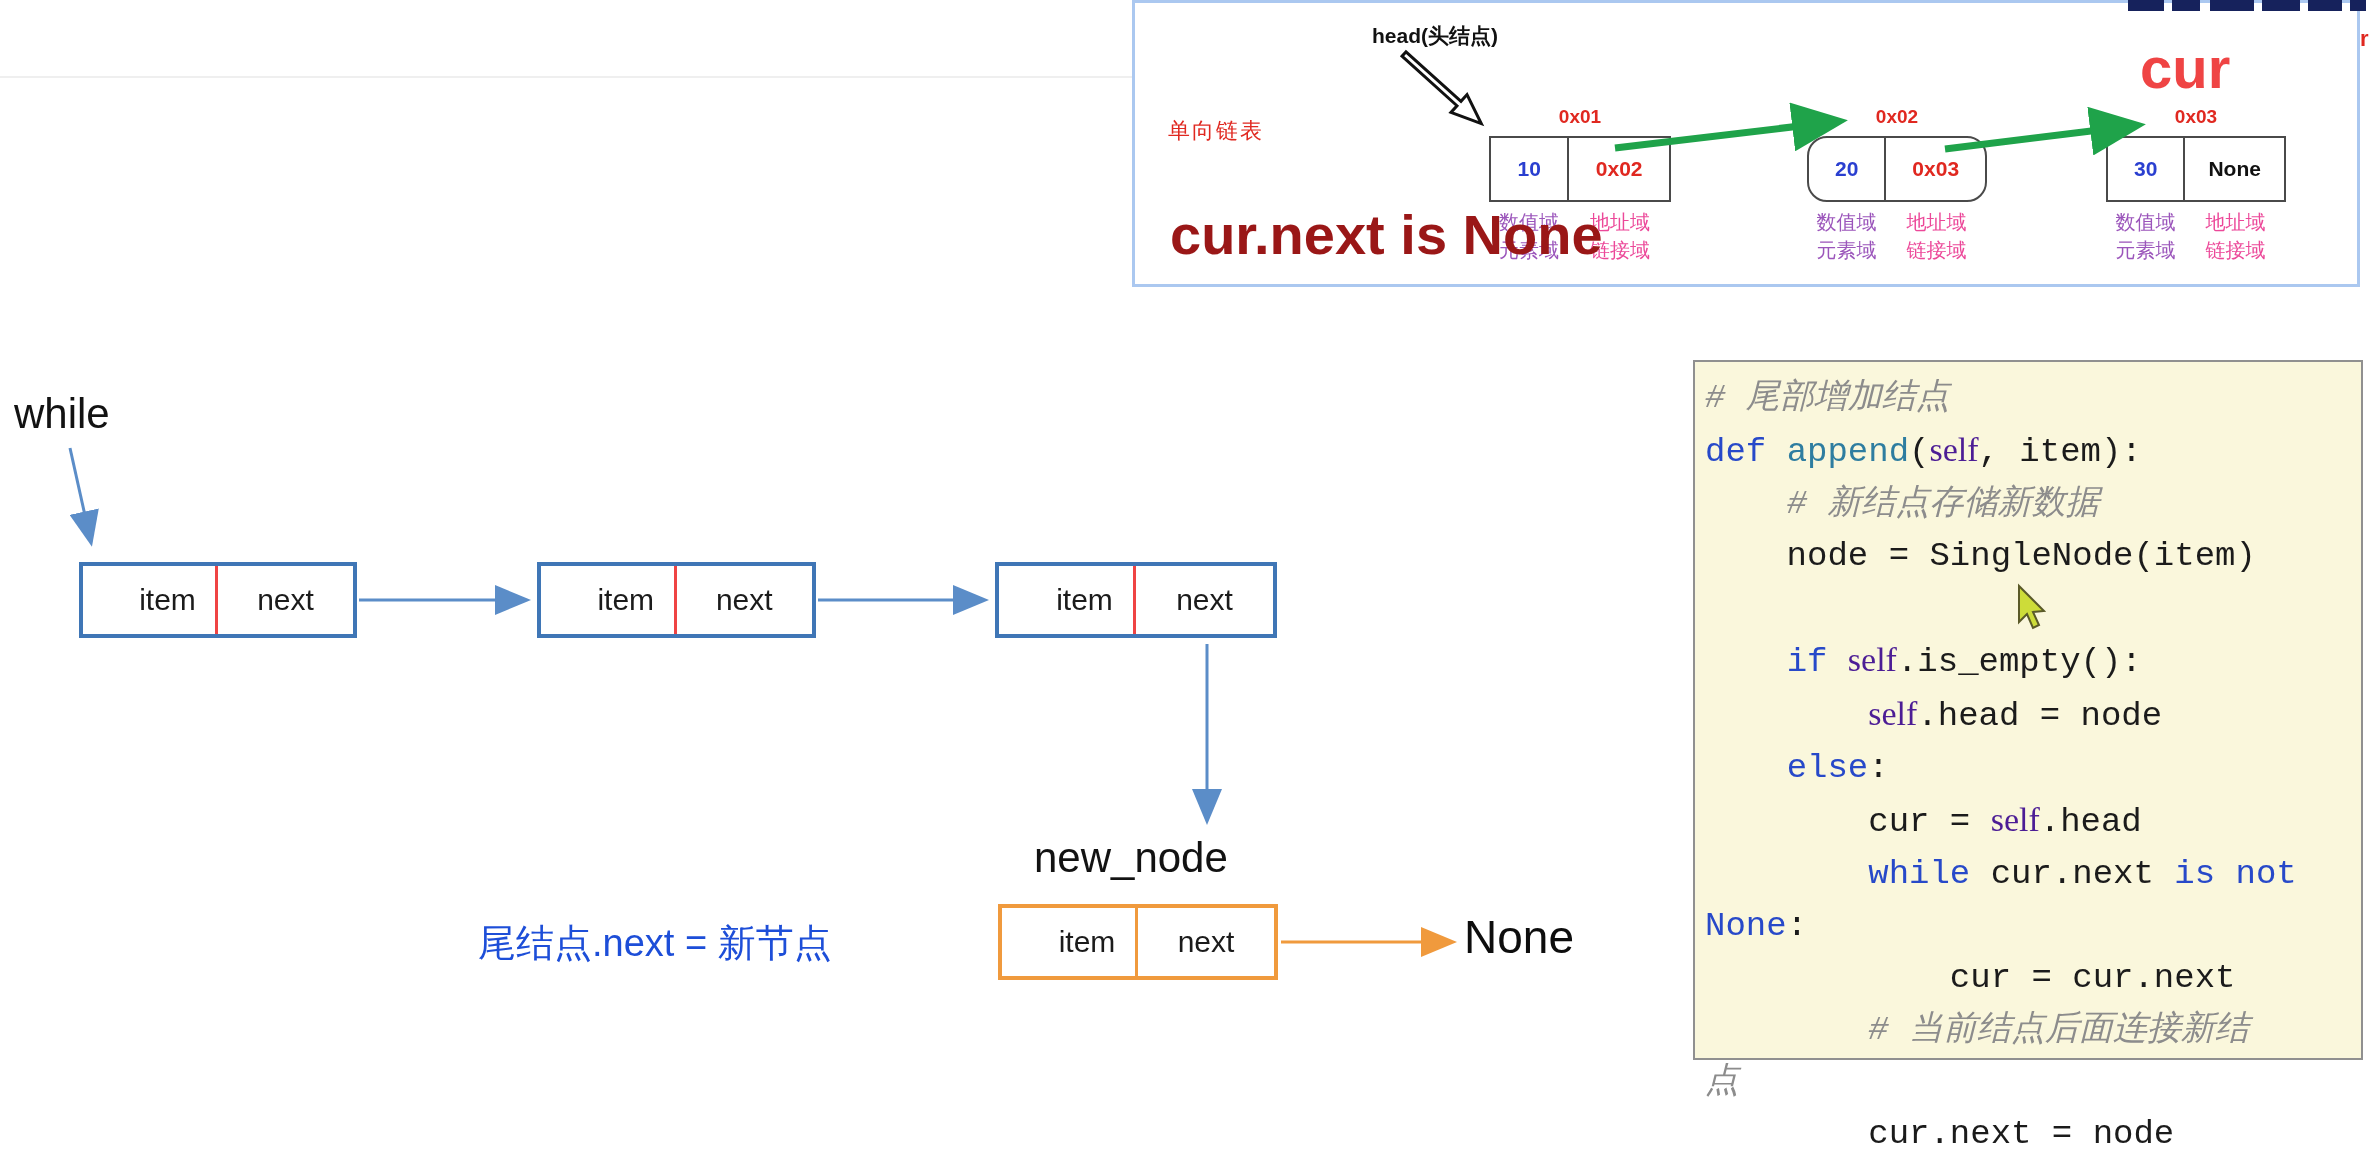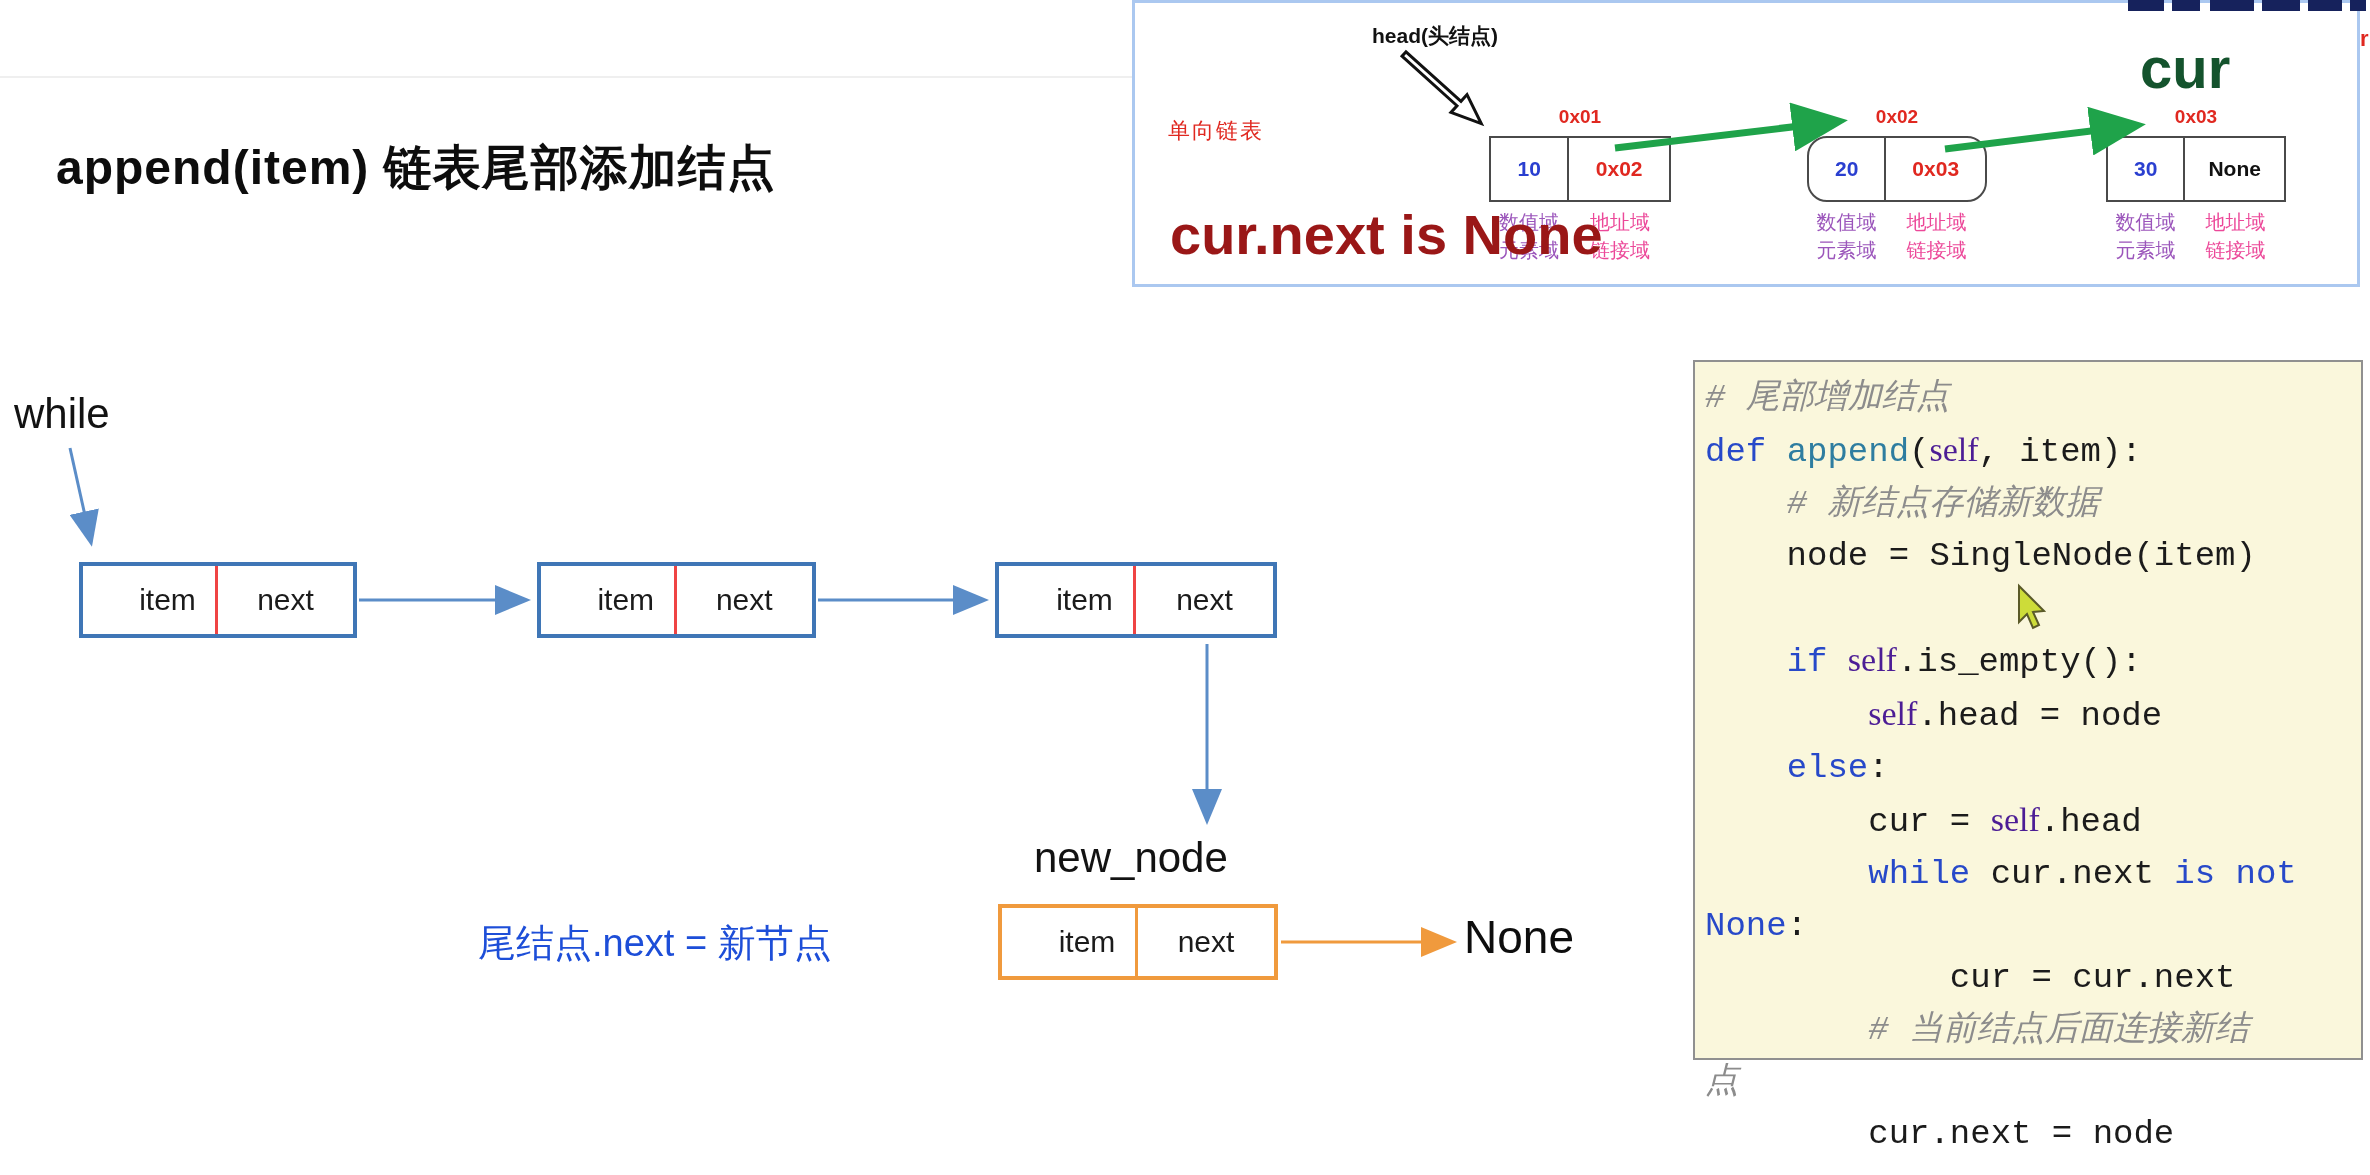--- a/index.html
+++ b/index.html
@@ -14,21 +14,21 @@
   .top-divider{left:0;top:76px;width:1132px;height:2px;background:#efefef;}
 
   
   .page-title{left:56px;top:136px;font-size:48px;font-weight:bold;color:#0d0d0d;letter-spacing:1px;}
 
   
   .panel{left:1132px;top:0px;width:1228px;height:287px;background:#ffffff;
          border:3px solid #abc8f0;box-sizing:border-box;z-index:2;}
   .panel-headptr{left:1372px;top:22px;font-size:21px;font-weight:bold;color:#111;z-index:3;}
   .panel-listtype{left:1168px;top:116px;font-size:22px;color:#e02820;z-index:3;letter-spacing:2px;}
-  .panel-cur{left:2140px;top:34px;font-size:58px;font-weight:bold;color:#14532d;z-index:3;}
+  .panel-cur{left:2140px;top:34px;font-size:58px;font-weight:bold;color:#ef4444;z-index:3;}
   .panel-overlay{left:1170px;top:202px;font-size:56px;font-weight:bold;color:#9a1717;z-index:6;white-space:nowrap;}
   .addr-label{top:106px;font-size:19px;font-weight:bold;color:#e02820;text-align:center;z-index:3;}
   .pnode{top:136px;height:66px;display:flex;box-sizing:border-box;border:2px solid #4a4a4a;background:#fff;z-index:3;}
   .pnode .cell{display:flex;align-items:center;justify-content:center;box-sizing:border-box;}
   .pnode .cell.left{width:44%;border-right:2px solid #4a4a4a;}
   .pnode .cell.right{width:56%;}
   .pnode .val{color:#2a3fd0;font-size:21px;font-weight:bold;}
   .pnode .nxt{color:#e02820;font-size:21px;font-weight:bold;}
   .pnode .nxt.none{color:#111;}
   .pfields{top:208px;display:flex;flex-direction:column;z-index:3;font-size:20px;line-height:28px;}
@@ -67,21 +67,20 @@
   .overlay-svg{left:0;top:0;z-index:4;pointer-events:none;}
   .cursor-svg{left:0;top:0;z-index:10;pointer-events:none;}
 </style>
 </head>
 <body>
 
 <div id="canvas" class="noselect">
 
   <div class="abs top-divider"></div>
 
-  <div class="abs page-title">append(item) 链表尾部添加结点</div>
 
   <div class="abs panel"></div>
 
   <div class="abs frag-strip" style="left:2128px;width:36px;"></div>
   <div class="abs frag-strip" style="left:2172px;width:28px;"></div>
   <div class="abs frag-strip" style="left:2210px;width:44px;"></div>
   <div class="abs frag-strip" style="left:2262px;width:38px;"></div>
   <div class="abs frag-strip" style="left:2308px;width:34px;"></div>
   <div class="abs frag-strip" style="left:2350px;width:16px;"></div>
   <div class="abs frag-r">r</div>

